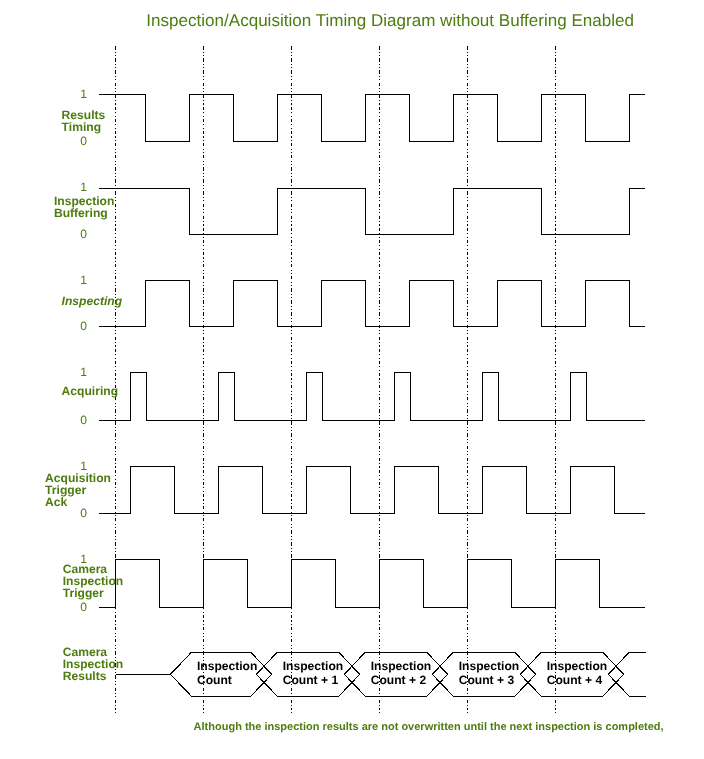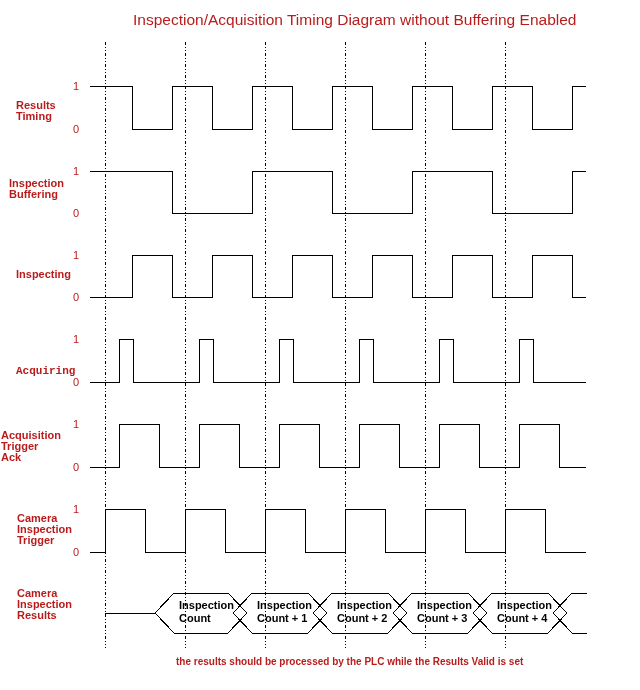--- a/index.html
+++ b/index.html
@@ -1,19 +1,19 @@
 <!DOCTYPE html>
 <html><head>
 <meta charset="utf-8">
 <style>
   html,body{margin:0;padding:0;background:#fff;}
   .canvas{position:relative;width:640px;height:690px;background:#ffffff;
-          font-family:"Liberation Sans",sans-serif;color:#b91c1c;overflow:hidden;}
+          font-family:"Liberation Sans",sans-serif;color:#4d7c0f;overflow:hidden;}
   .title{position:absolute;left:133px;top:11px;font-size:15.5px;font-weight:normal;white-space:nowrap;}
-  .row-label{position:absolute;font-weight:bold;font-size:11px;line-height:11px;white-space:nowrap;}
+  .row-label{position:absolute;font-weight:bold;font-size:11px;line-height:11px;white-space:nowrap;margin-left:40px;}
   .level-mark{position:absolute;font-size:11px;line-height:12px;width:12px;text-align:center;}
   .note{position:absolute;left:176px;top:656px;font-weight:bold;font-size:10px;line-height:11px;white-space:nowrap;}
   svg.diagram{position:absolute;left:0;top:0;}
   svg.diagram text{font-family:"Liberation Sans",sans-serif;font-weight:bold;font-size:11px;fill:#000;}
 </style>
 </head>
 <body>
 
 <div class="canvas">
   <div class="title">Inspection/Acquisition Timing Diagram without Buffering Enabled</div>
@@ -60,26 +60,26 @@
         <div>Timing</div>
       </div>
       <div class="level-mark" style="left: 70px; top: 80px;">1</div>
       <div class="level-mark" style="left: 70px; top: 123px;">0</div>
       <div class="row-label" style="left: 9px; top: 178px;">
         <div>Inspection</div>
         <div>Buffering</div>
       </div>
       <div class="level-mark" style="left: 70px; top: 165px;">1</div>
       <div class="level-mark" style="left: 70px; top: 207px;">0</div>
-      <div class="row-label" style="left: 16px; top: 269px;">
+      <div class="row-label" style="left: 16px; top: 269px; font-style: italic;">
         <div>Inspecting</div>
       </div>
       <div class="level-mark" style="left: 70px; top: 249px;">1</div>
       <div class="level-mark" style="left: 70px; top: 291px;">0</div>
-      <div class="row-label" style="left: 16px; top: 366px; font-family: Liberation Mono, monospace;">
+      <div class="row-label" style="left: 16px; top: 351px;">
         <div>Acquiring</div>
       </div>
       <div class="level-mark" style="left: 70px; top: 333px;">1</div>
       <div class="level-mark" style="left: 70px; top: 376px;">0</div>
       <div class="row-label" style="left: 1px; top: 430px;">
         <div>Acquisition</div>
         <div>Trigger</div>
         <div>Ack</div>
       </div>
       <div class="level-mark" style="left: 70px; top: 418px;">1</div>
@@ -91,15 +91,15 @@
       </div>
       <div class="level-mark" style="left: 70px; top: 503px;">1</div>
       <div class="level-mark" style="left: 70px; top: 546px;">0</div>
       <div class="row-label" style="left: 17px; top: 588px;">
         <div>Camera</div>
         <div>Inspection</div>
         <div>Results</div>
       </div>
     </div>
   <div class="note">
-    <div>the results should be processed by the PLC while the Results Valid is set</div>
+    <div>Although the inspection results are not overwritten until the next inspection is completed,</div>
   </div>
 </div>
 
 </body></html>

